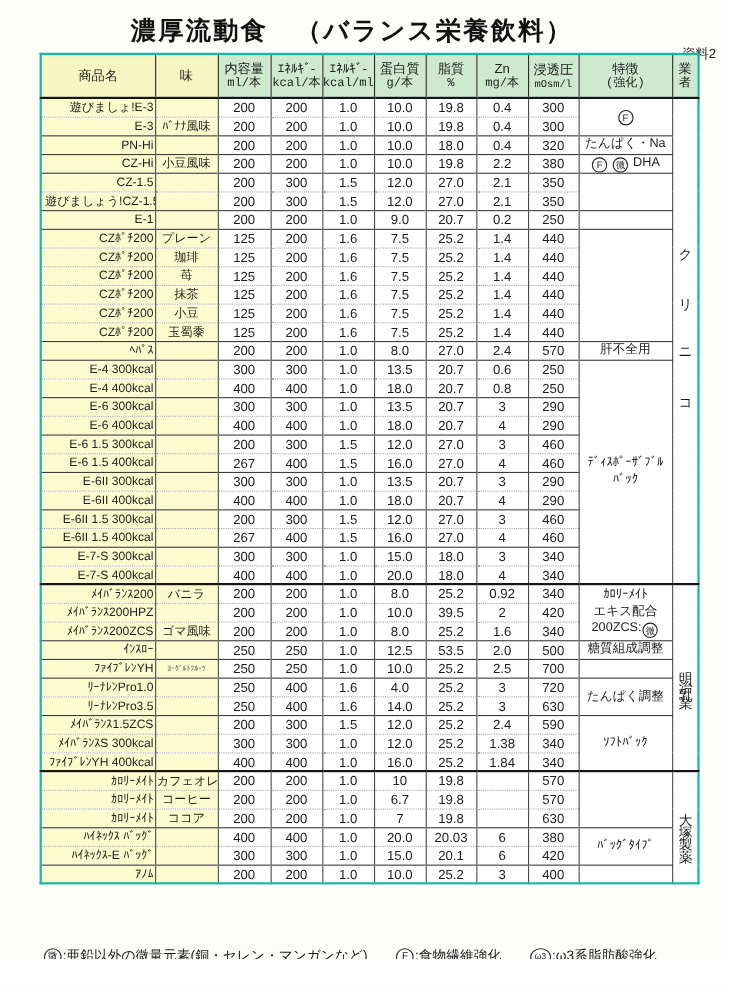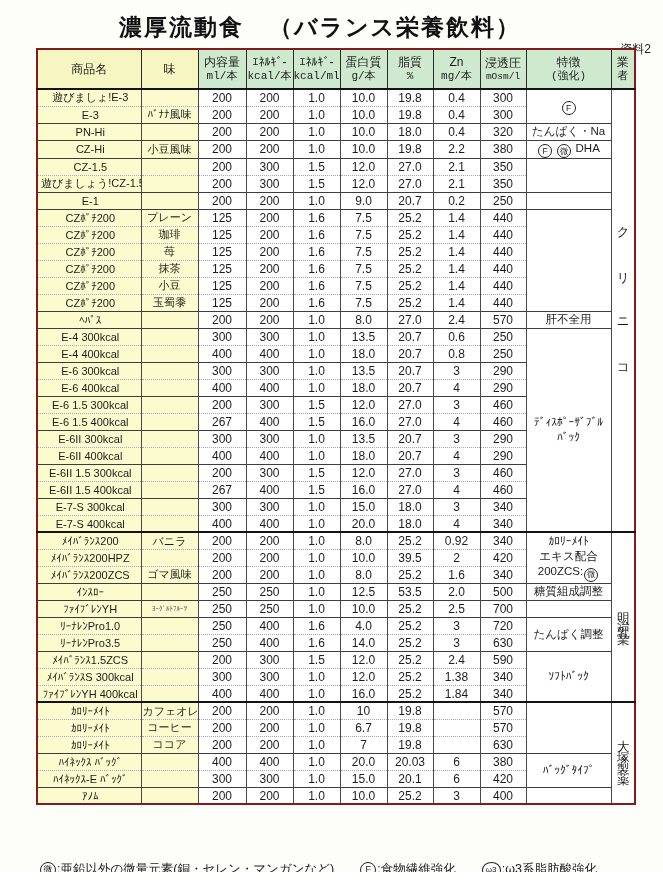--- a/index.html
+++ b/index.html
@@ -6,35 +6,35 @@
   .sheet{
     position:relative;width:663px;height:872px;background:#fdfdfa;
     font-family:"Liberation Sans","DejaVu Sans",sans-serif;color:#1c1c1c;overflow:hidden;
   }
   .title{
     position:absolute;top:12px;left:0;width:640px;text-align:center;
     font-size:23px;font-weight:bold;letter-spacing:2px;color:#111;
   }
   .doc-label{position:absolute;top:7px;right:12px;font-size:12px;color:#222;margin-top:34px;}
   .tbl-wrap{position:absolute;left:36px;top:48px;}
-  table{border-collapse:collapse;table-layout:fixed;width:598px;border:2px solid #7f1d1d;}
+  table{border-collapse:collapse;table-layout:fixed;width:598px;border:2px solid #14b8a6;}
   th,td{box-sizing:border-box;overflow:hidden;white-space:nowrap;}
   thead th{
     height:40px;border:1px solid #2a2a2a;border-bottom:2px solid #141414;
     background:#cfe9cf;font-weight:normal;font-size:12px;line-height:1.25;
     text-align:center;vertical-align:middle;padding:0;
   }
   thead th.yellow{background:#f6f6c2;}
   thead th .sub{display:block;font-size:11px;font-family:Liberation Mono, monospace;}
   thead th .sub.tiny{font-size:9.5px;}
   tbody td{
     height:17px;border-left:1px solid #4a4a4a;border-right:1px solid #4a4a4a;
     font-size:12px;text-align:center;vertical-align:middle;padding:0 1px;background:#fff;
   }
-  tbody td.name{background:#fbfbce;text-align:center;font-size:11px;padding-left:3px;}
+  tbody td.name{background:#fbfbce;text-align:right;font-size:11px;padding-left:3px;}
   tbody td.flav{background:#fbfbce;font-size:11px;}
   tbody td.flav.small{font-size:7px;color:#555;}
   tbody td.feat{font-size:11.5px;line-height:1.3;}
   tbody td.vend{font-size:12.5px;padding:0;}
   tbody td.vend .vtxt{writing-mode:vertical-rl;text-orientation:upright;display:inline-block;}
   tbody tr.d td{border-top:1px dotted #a8a8a8;}
   tbody tr.g td{border-top:1px solid #3d3d3d;}
   tbody tr.h td{border-top:2px solid #141414;}
   .ci{
     display:inline-flex;align-items:center;justify-content:center;

